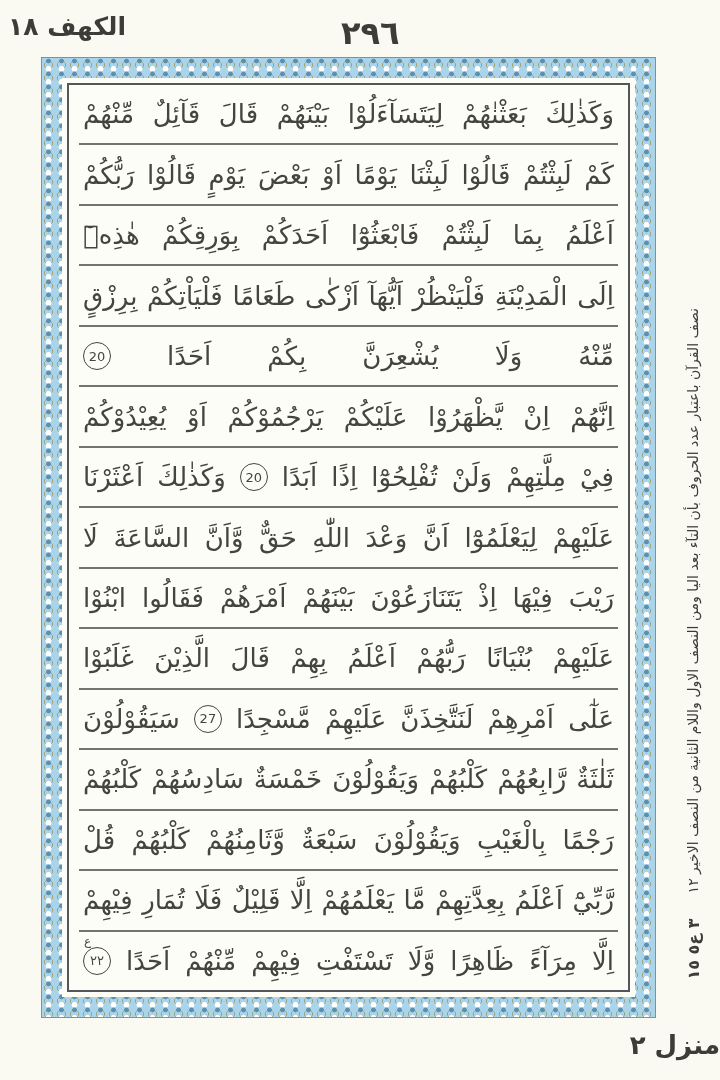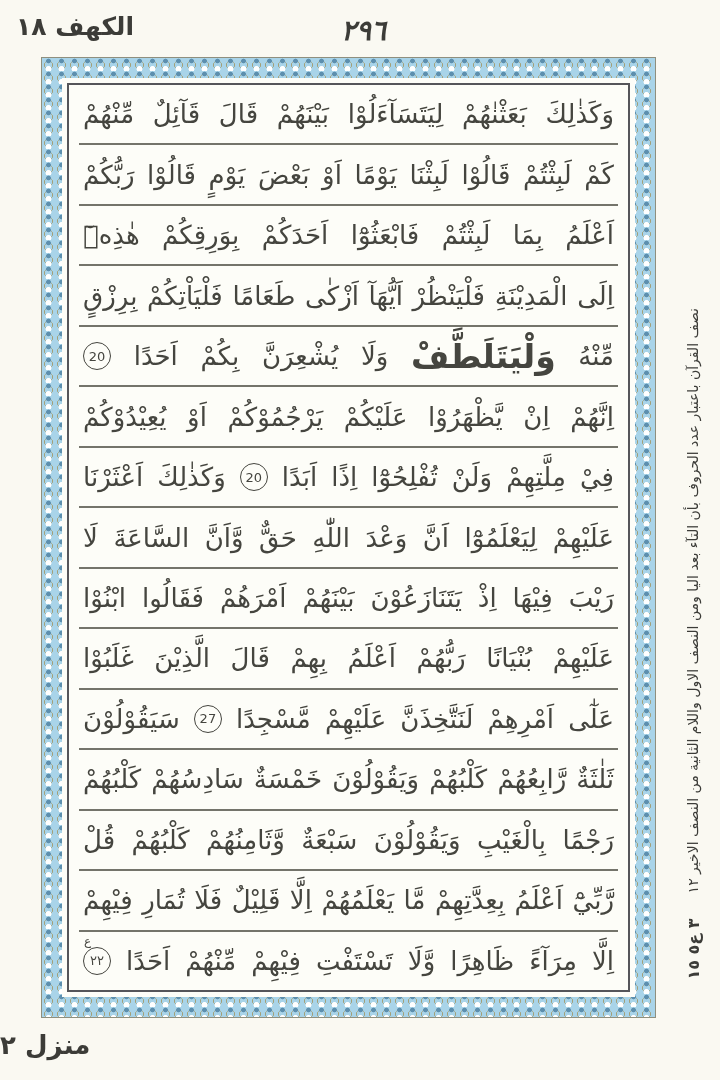--- a/index.html
+++ b/index.html
@@ -10,22 +10,22 @@
   html,body{margin:0;padding:0;}
   body{
     width:720px;height:1080px;position:relative;overflow:hidden;
     background:var(--page-bg);
     font-family:"DejaVu Sans",sans-serif;
     color:var(--ink);
   }
   
   .hdr{position:absolute;top:0;left:0;width:720px;height:56px;direction:rtl;}
   .hdr-juz{position:absolute;right:16px;top:6px;font-size:25px;font-weight:700;color:var(--header-ink);}
-  .hdr-page{position:absolute;left:341px;top:14px;font-size:28px;font-weight:700;color:var(--header-ink);font-style:italic;}
-  .hdr-surah{position:absolute;left:16px;top:12px;font-size:25px;font-weight:700;color:var(--header-ink);}
+  .hdr-page{position:absolute;left:341px;top:14px;font-size:32px;font-weight:700;color:var(--header-ink);}
+  .hdr-surah{position:absolute;left:8px;top:12px;font-size:25px;font-weight:700;color:var(--header-ink);}
   
   .frame{
     position:absolute;left:41px;top:57px;width:615px;height:961px;
     box-sizing:border-box;border:1px solid #8f8f7e;padding:20px;
     background:
       radial-gradient(circle at 6.5px 3px, var(--border-blue-dark) 2px, rgba(0,0,0,0) 2.7px) 0 0/13px 13px,
       radial-gradient(circle at 6.5px 11px, #ffffff 2.6px, rgba(0,0,0,0) 3.3px) 0 0/13px 13px,
       radial-gradient(circle at 6.5px 7px, var(--border-blue) 3.6px, var(--border-olive) 4.1px, rgba(0,0,0,0) 4.7px) 0 0/13px 13px,
       linear-gradient(var(--border-blue),var(--border-blue));
   }
@@ -63,21 +63,21 @@
   }
   .ruku-marker{
     position:absolute;top:988px;left:684px;width:78px;
     transform:rotate(-90deg);transform-origin:top left;
     direction:rtl;text-align:center;
     font-size:16px;font-weight:700;color:var(--header-ink);
   }
   
   .manzil{
     position:absolute;top:1030px;left:0;width:720px;
-    text-align:left;font-size:26px;font-weight:700;color:var(--header-ink);
+    text-align:right;font-size:26px;font-weight:700;color:var(--header-ink);
   }
 </style>
 </head>
 <body>
 
 <div class="hdr">
   <div class="hdr-page">٢٩٦</div>
   <div class="hdr-surah">الكهف ١٨</div>
 </div>
 
@@ -119,21 +119,20 @@
           <span class="w">الْمَدِيْنَةِ</span>
           <span class="w">فَلْيَنْظُرْ</span>
           <span class="w">اَيُّهَآ</span>
           <span class="w">اَزْكٰى</span>
           <span class="w">طَعَامًا</span>
           <span class="w">فَلْيَاْتِكُمْ</span>
           <span class="w">بِرِزْقٍ</span>
         </div>
         <div class="line" dir="rtl">
           <span class="w">مِّنْهُ</span>
-          <span class="w emphasis">وَلْيَتَلَطَّفْ</span>
           <span class="w">وَلَا</span>
           <span class="w">يُشْعِرَنَّ</span>
           <span class="w">بِكُمْ</span>
           <span class="w">اَحَدًا</span>
           <span class="ayah-marker">20</span>
         </div>
         <div class="line" dir="rtl">
           <span class="w">اِنَّهُمْ</span>
           <span class="w">اِنْ</span>
           <span class="w">يَّظْهَرُوْا</span>

